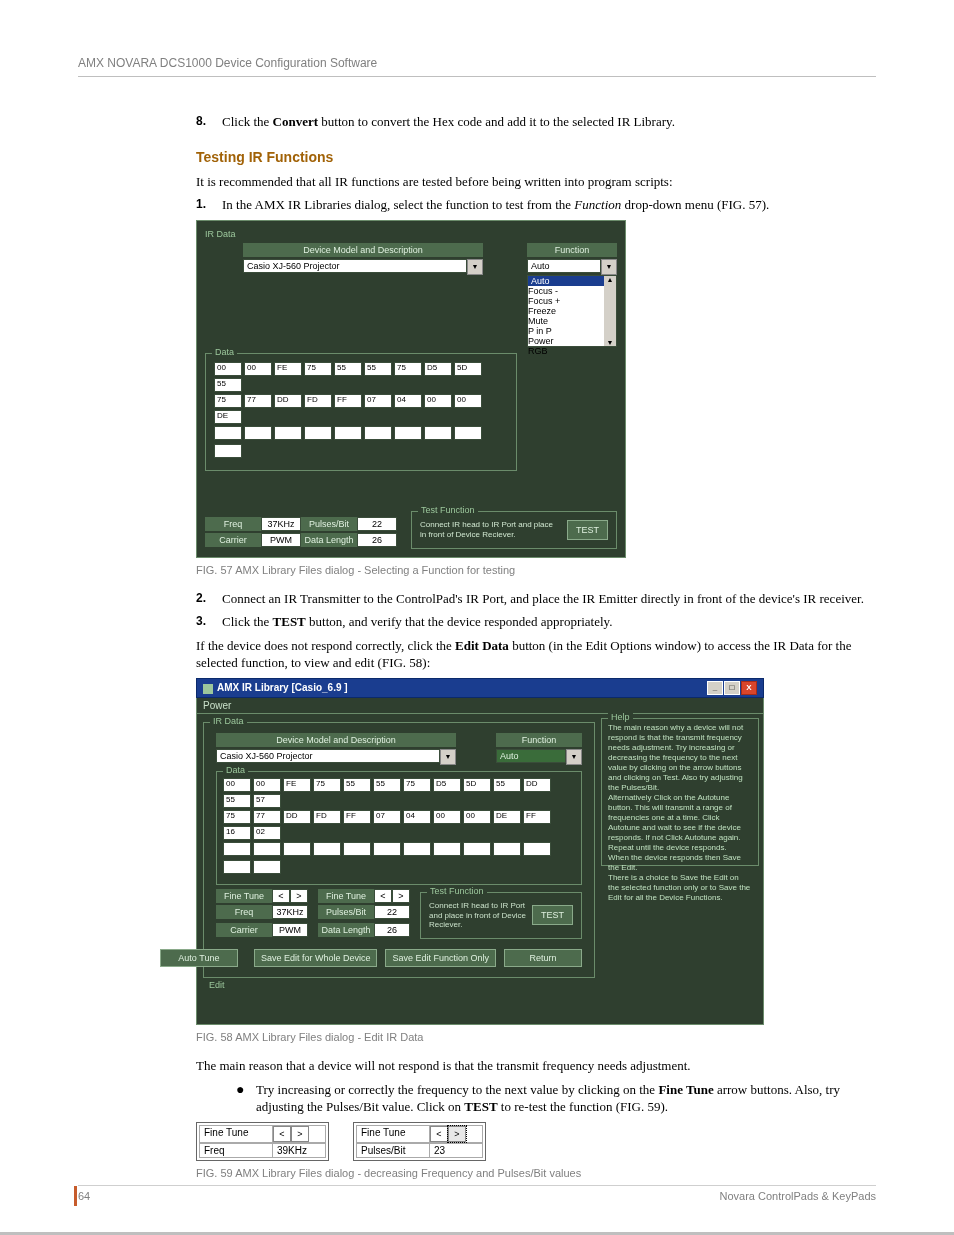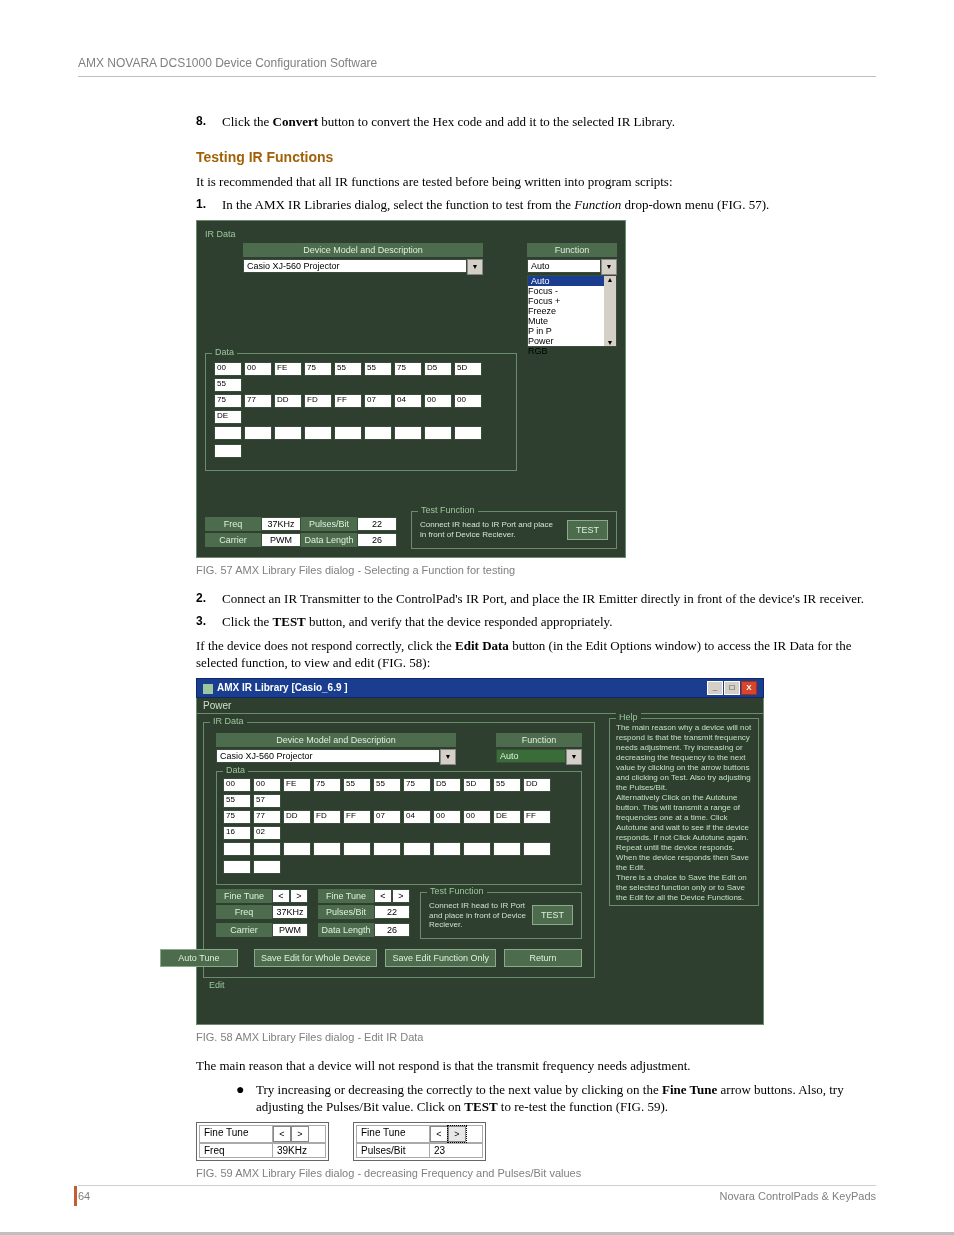--- a/index.html
+++ b/index.html
@@ -316,23 +316,22 @@
   .fig58right {
     width: 158px;
   }
   .helpbox {
     border: 1px solid #6b8c6b;
     padding: 4px 6px;
     font-size: 8px;
     line-height: 1.25;
     color: #bfe0bf;
     position: relative;
-    height: 188px;
+    height: 148px;
     box-sizing: border-box;
-    margin-left: 8px;
   }
   .helpbox .legend {
     position: absolute;
     top: -7px;
     left: 6px;
     background: #2f3f2f;
     padding: 0 3px;
     color: #9cc79c;
     font-size: 9px;
   }
@@ -731,21 +730,21 @@
     </div>
   </div>
 
   <div class="figcap"><b>FIG. 58</b><span>  AMX Library Files dialog - Edit IR Data</span></div>
 
   <div class="para">The main reason that a device will not respond is that the transmit frequency needs adjustment.</div>
 
   <div class="bullet-row">
     <div class="bullet-dot">●</div>
     <div class="bullet-body">
-      <span>Try increasing or decreasing the correctly to the next value by clicking on the </span><b>Fine Tune</b><span> arrow buttons. Also, try adjusting the Pulses/Bit value. Click on </span><b>TEST</b><span> to re-test the function (FIG. 59).</span>
+      <span>Try increasing or correctly the frequency to the next value by clicking on the </span><b>Fine Tune</b><span> arrow buttons. Also, try adjusting the Pulses/Bit value. Click on </span><b>TEST</b><span> to re-test the function (FIG. 59).</span>
     </div>
   </div>
 
   <div class="fig59">
     <div class="grp">
       <div class="r">
             <span class="lab">Fine Tune</span>
             <span class="ab">
               <span>&lt;</span>
               <span>&gt;</span>

